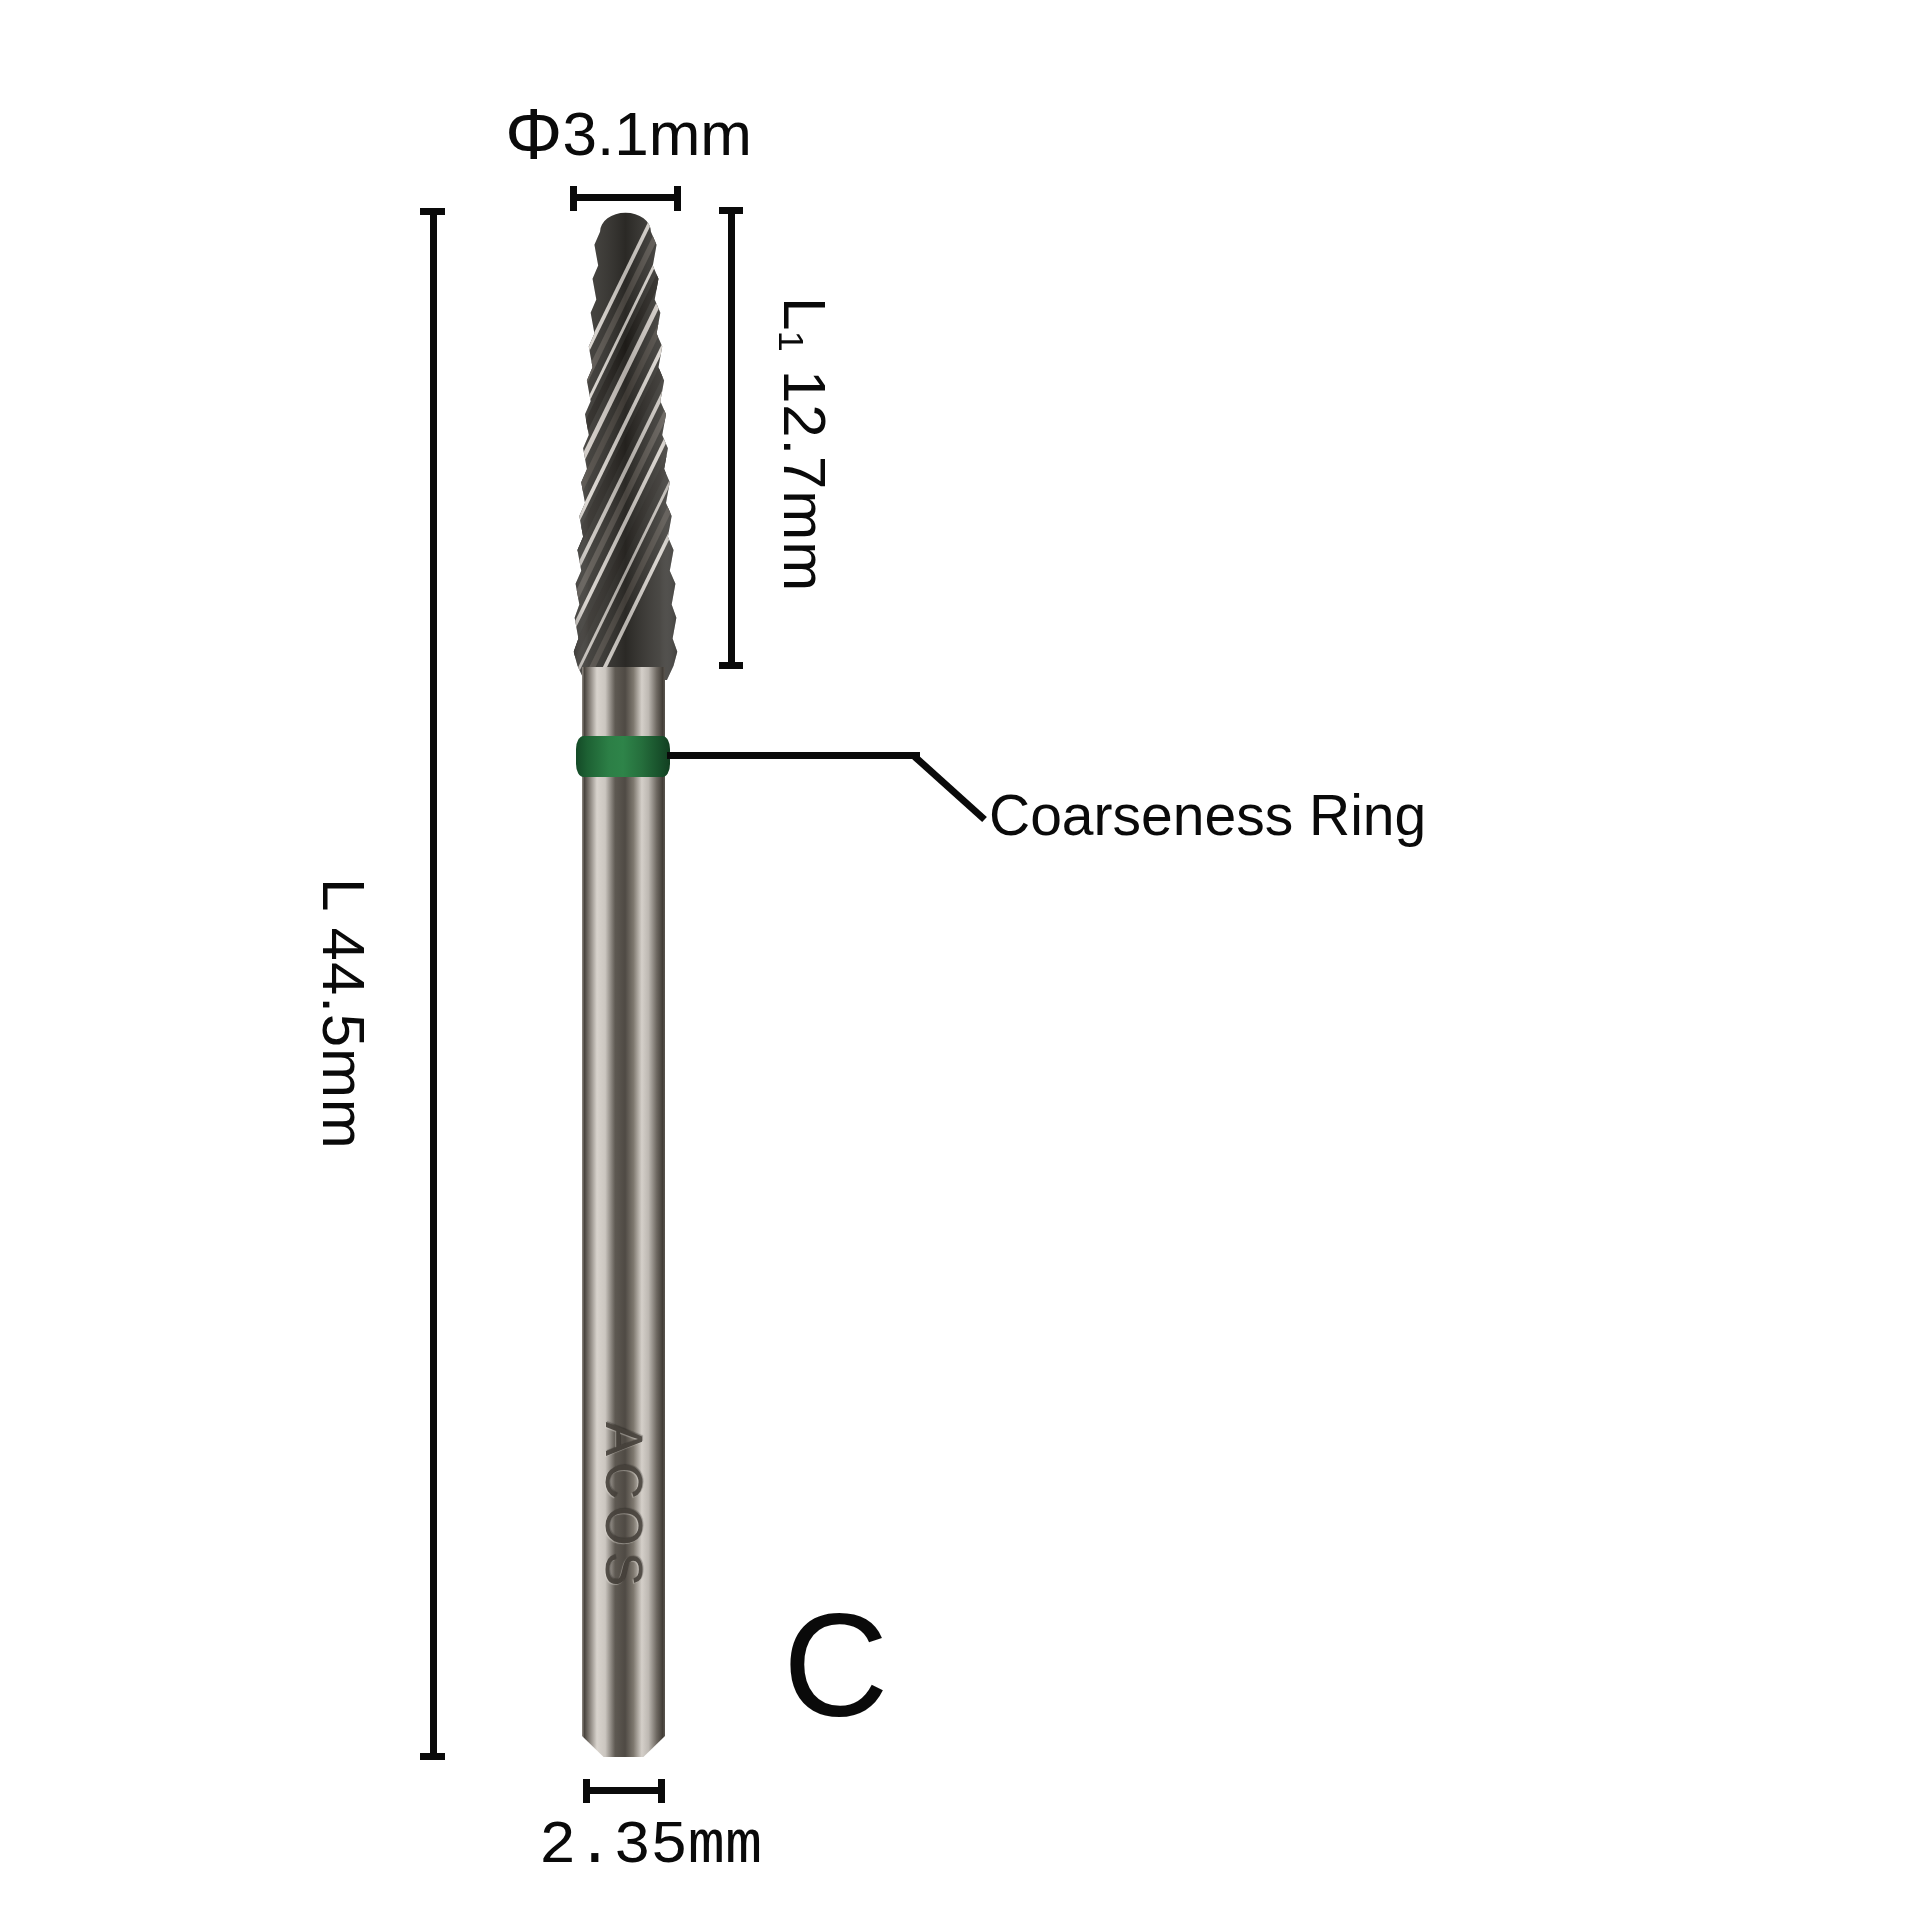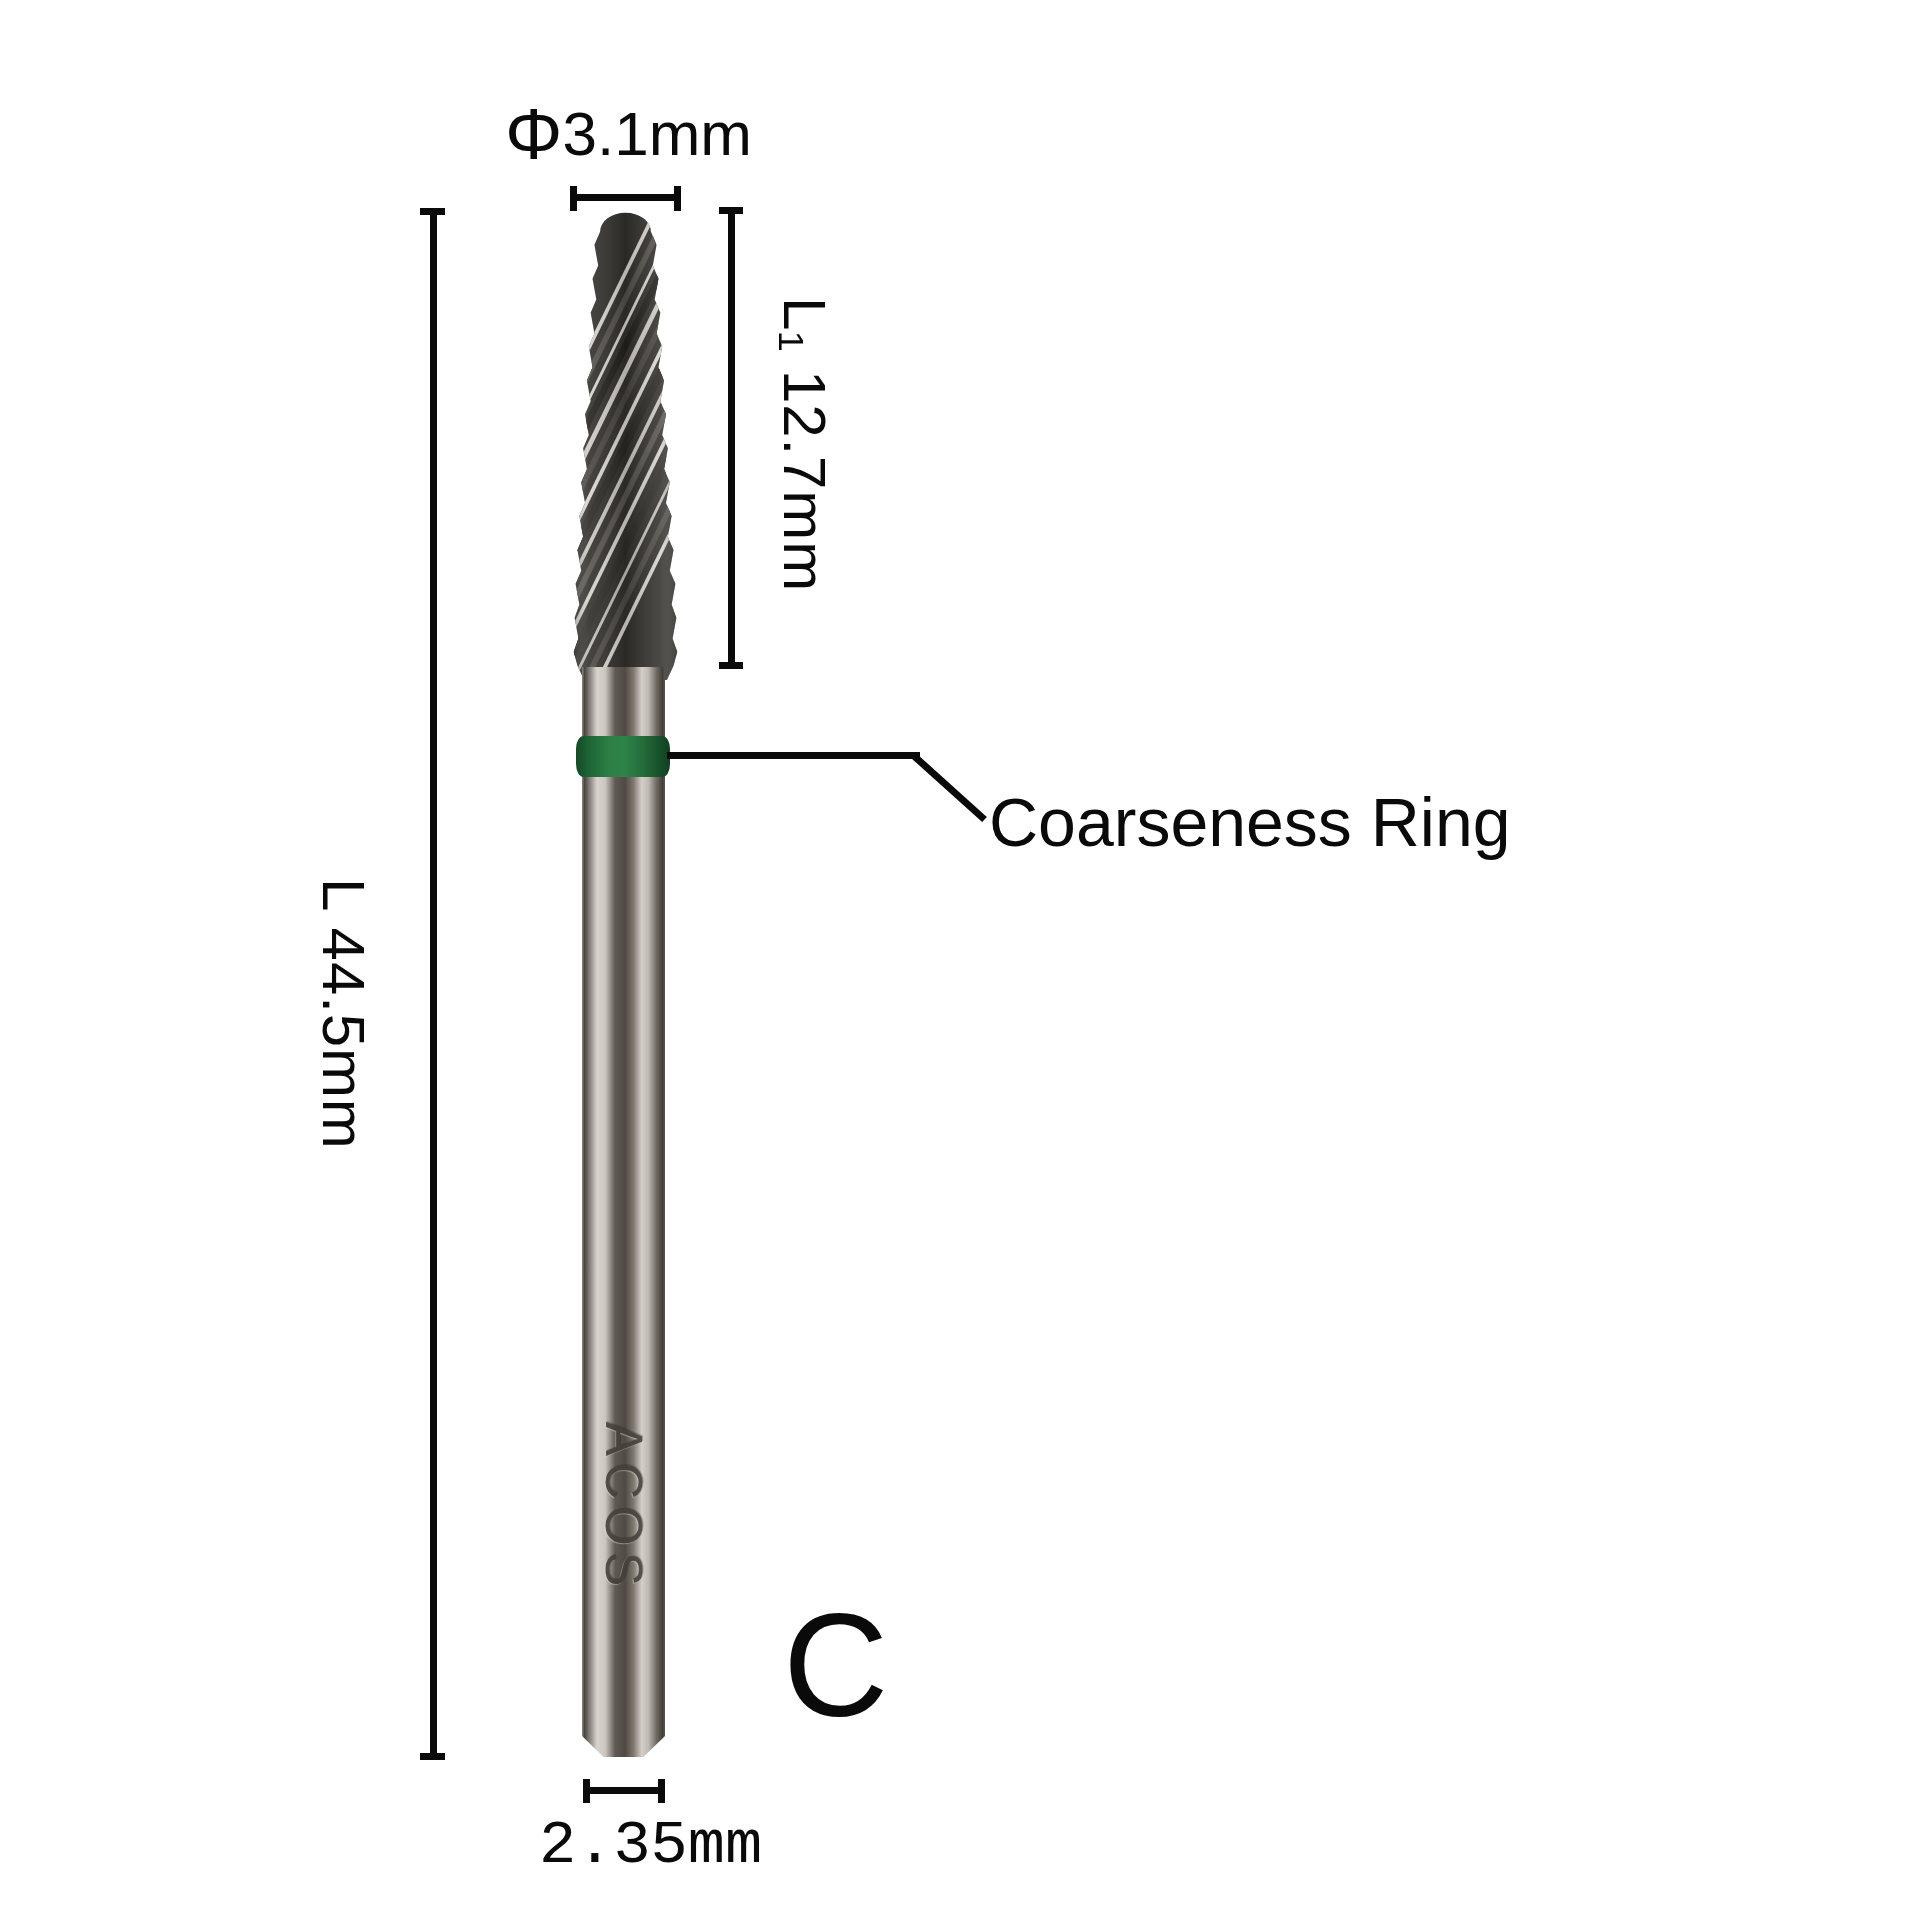--- a/index.html
+++ b/index.html
@@ -8,21 +8,21 @@
     font-family:"Liberation Sans","DejaVu Sans",sans-serif;color:#0a0a0a;overflow:hidden;
   }
   .abs{position:absolute;}
   .line{position:absolute;background:#0a0a0a;}
   .dim-label{position:absolute;font-size:62px;white-space:nowrap;color:#0a0a0a;line-height:1;}
   .phi{font-size:72px;vertical-align:-3.8px;}
   .vtext{
     position:absolute;writing-mode:vertical-rl;white-space:nowrap;
     font-size:60px;line-height:1;color:#0a0a0a;letter-spacing:0.9px;
   }
-  .callout-label{position:absolute;font-size:68px;line-height:1.15;white-space:nowrap;color:#0a0a0a;}
+  .callout-label{position:absolute;font-size:57px;line-height:1.15;white-space:nowrap;color:#0a0a0a;}
   .grit-letter{position:absolute;font-size:146px;line-height:1;color:#0a0a0a;}
   .shank{
     position:absolute;left:582px;top:667px;width:83px;height:1090px;
     background:linear-gradient(90deg,
       #8f8982 0%, #4a453f 3%, #7b756e 8%, #d8d3cd 18%, #cbc6c0 28%,
       #5e5952 40%, #4f4a44 52%, #7e786f 62%, #d4cfc9 72%, #beb9b3 80%,
       #6e6861 90%, #433e38 97%, #5a554f 100%);
     clip-path:polygon(0 0,100% 0,100% calc(100% - 21px),74% 100%,26% 100%,0 calc(100% - 21px));
   }
   .ring{

